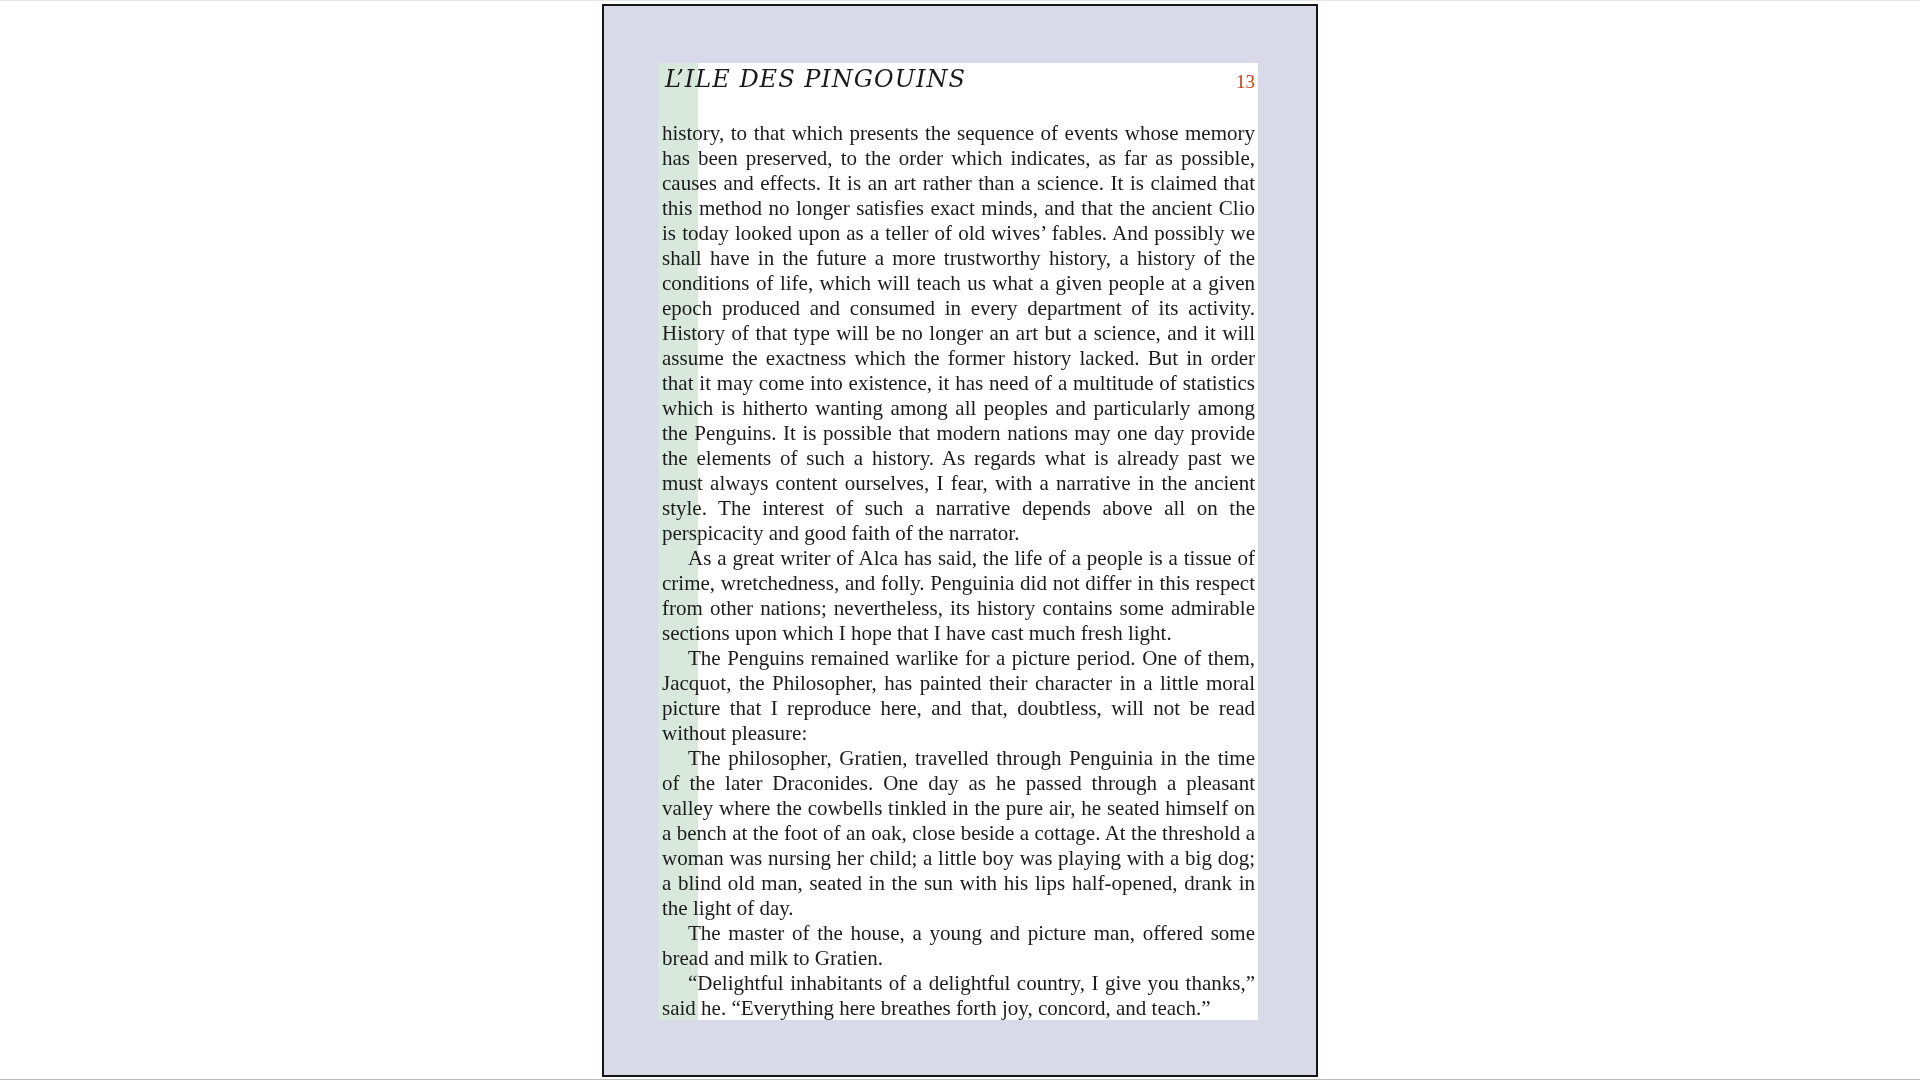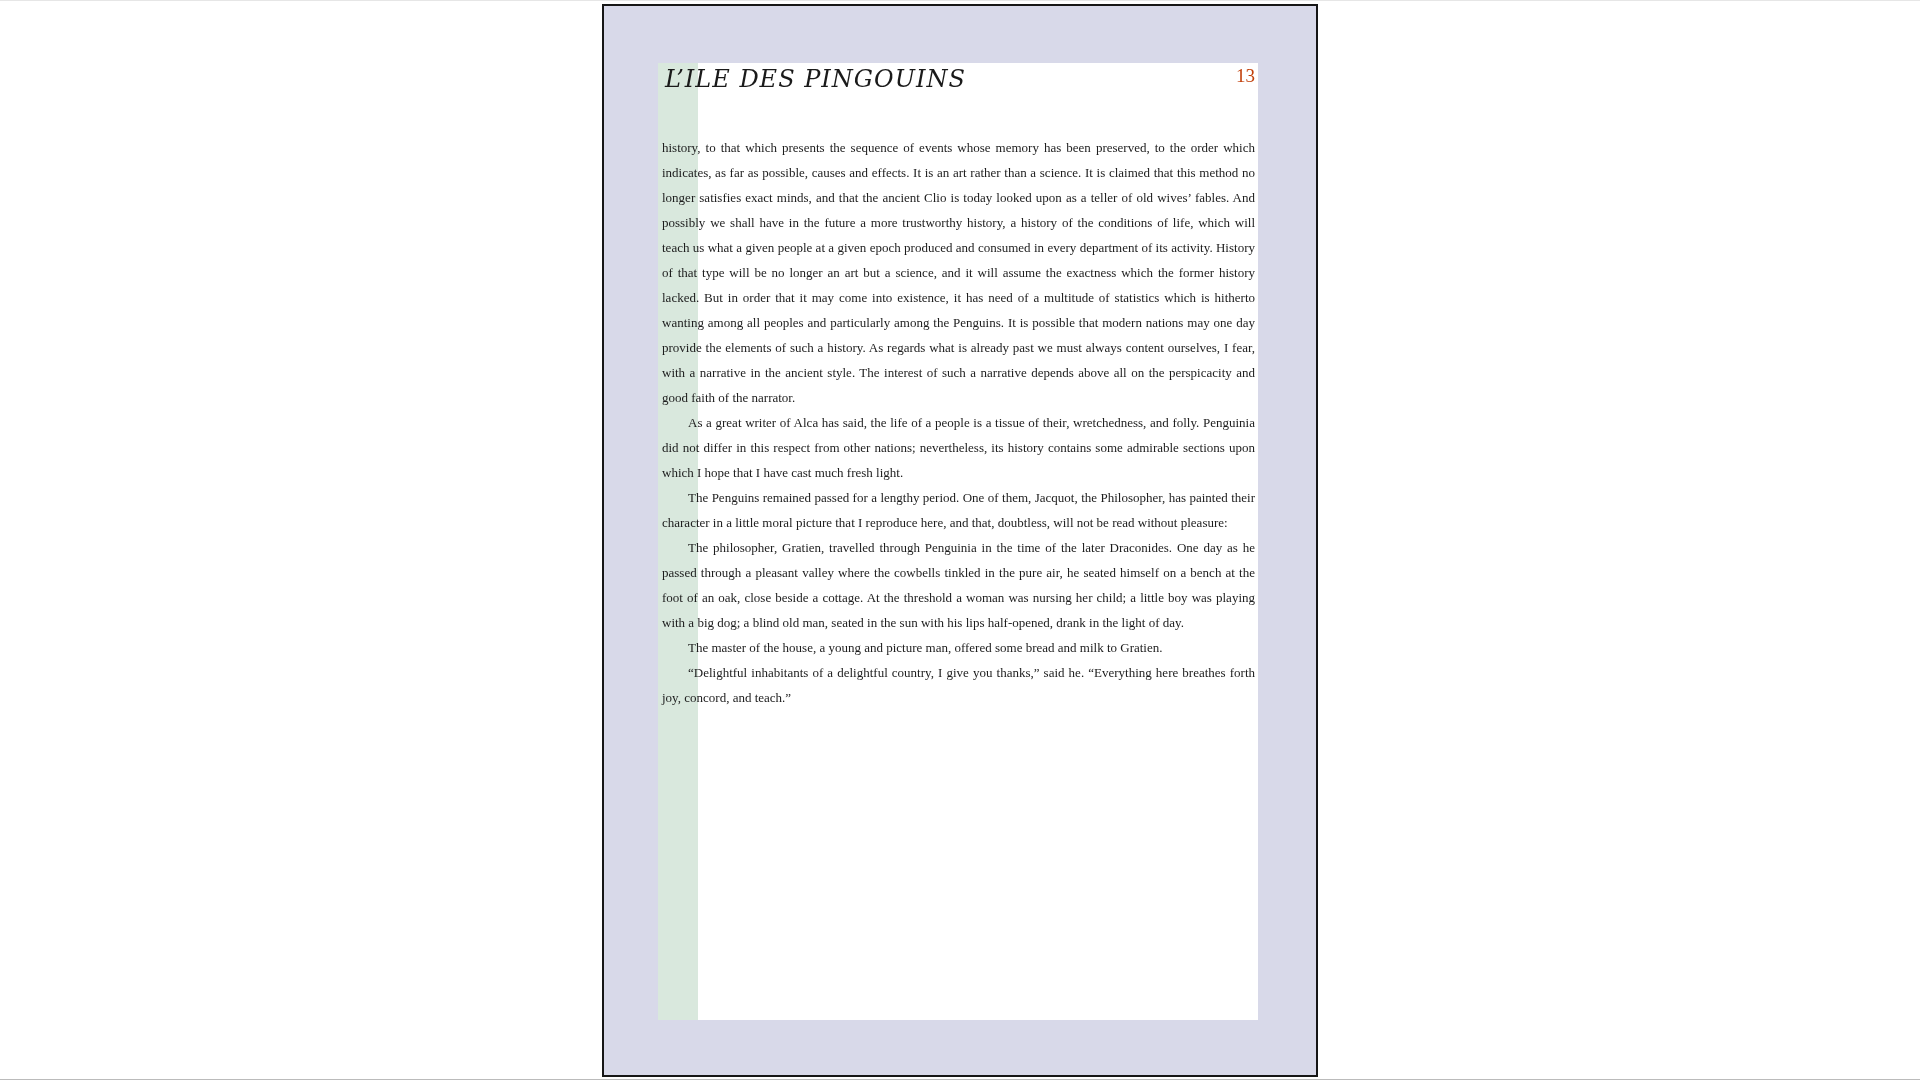--- a/index.html
+++ b/index.html
@@ -36,62 +36,62 @@
     pointer-events: none;
   }
   .sheet-inner {
     position: relative;
     width: 100%; height: 100%;
     padding: 2px 3px 0 4px;
   }
   .page-header {
     display: flex;
     justify-content: space-between;
-    align-items: flex-start;
+    align-items: flex-end;
     padding-left: 3px;
   }
   .book-title {
     font-family: "DejaVu Serif", "Liberation Serif", serif;
     font-style: italic;
     font-size: 24px;
     letter-spacing: 1px;
     color: #1a1a1a;
     white-space: nowrap;
   }
   .page-number {
     font-family: "Liberation Serif", serif;
     font-size: 19px;
     color: #c2410c;
     font-variant-numeric: oldstyle-nums;
   }
   .page-body {
-    margin-top: 42px;
-    font-size: 13px;
+    margin-top: 28px;
+    font-size: 21px;
     line-height: 25px;
     color: #1c1c1c;
     text-align: justify;
   }
   .page-body p.indent { text-indent: 26px; }
 </style>
 </head>
 <body>
 
 <div class="screen">
   <div class="frame">
     <div class="sheet">
       <div class="highlight-strip"></div>
       <div class="sheet-inner">
         <div class="page-header">
           <span class="book-title">L’ILE DES PINGOUINS</span>
           <span class="page-number">13</span>
         </div>
         <div class="page-body">
             <p>history, to that which presents the sequence of events whose memory has been preserved, to the order which indicates, as far as possible, causes and effects. It is an art rather than a science. It is claimed that this method no longer satisfies exact minds, and that the ancient Clio is today looked upon as a teller of old wives’ fables. And possibly we shall have in the future a more trustworthy history, a history of the conditions of life, which will teach us what a given people at a given epoch produced and consumed in every department of its activity. History of that type will be no longer an art but a science, and it will assume the exactness which the former history lacked. But in order that it may come into existence, it has need of a multitude of statistics which is hitherto wanting among all peoples and particularly among the Penguins. It is possible that modern nations may one day provide the elements of such a history. As regards what is already past we must always content ourselves, I fear, with a narrative in the ancient style. The interest of such a narrative depends above all on the perspicacity and good faith of the narrator.</p>
-            <p class="indent">As a great writer of Alca has said, the life of a people is a tissue of their, wretchedness, and folly. Penguinia did not differ in this respect from other nations; nevertheless, its history contains some admirable sections upon which I hope that I have cast much fresh light.</p>
-            <p class="indent">The Penguins remained passed for a lengthy period. One of them, Jacquot, the Philosopher, has painted their character in a little moral picture that I reproduce here, and that, doubtless, will not be read without pleasure:</p>
+            <p class="indent">As a great writer of Alca has said, the life of a people is a tissue of crime, wretchedness, and folly. Penguinia did not differ in this respect from other nations; nevertheless, its history contains some admirable sections upon which I hope that I have cast much fresh light.</p>
+            <p class="indent">The Penguins remained warlike for a picture period. One of them, Jacquot, the Philosopher, has painted their character in a little moral picture that I reproduce here, and that, doubtless, will not be read without pleasure:</p>
             <p class="indent">The philosopher, Gratien, travelled through Penguinia in the time of the later Draconides. One day as he passed through a pleasant valley where the cowbells tinkled in the pure air, he seated himself on a bench at the foot of an oak, close beside a cottage. At the threshold a woman was nursing her child; a little boy was playing with a big dog; a blind old man, seated in the sun with his lips half-opened, drank in the light of day.</p>
             <p class="indent">The master of the house, a young and picture man, offered some bread and milk to Gratien.</p>
             <p class="indent">“Delightful inhabitants of a delightful country, I give you thanks,” said he. “Everything here breathes forth joy, concord, and teach.”</p>
           </div>
       </div>
     </div>
   </div>
 </div>
 
 </body></html>

